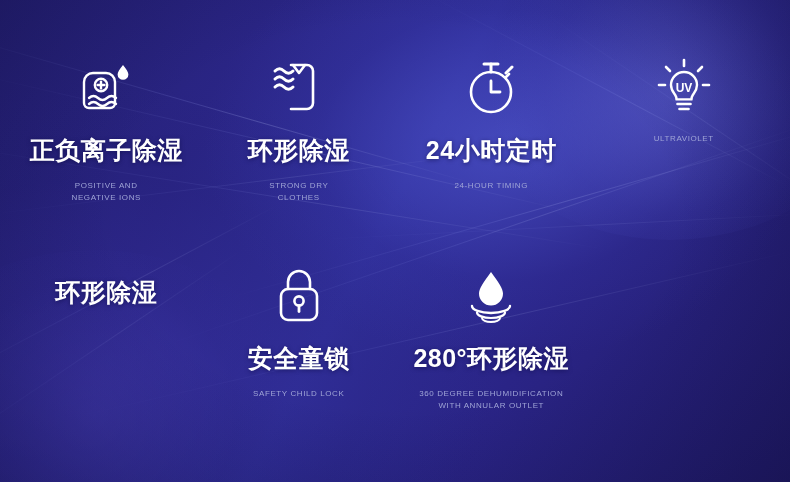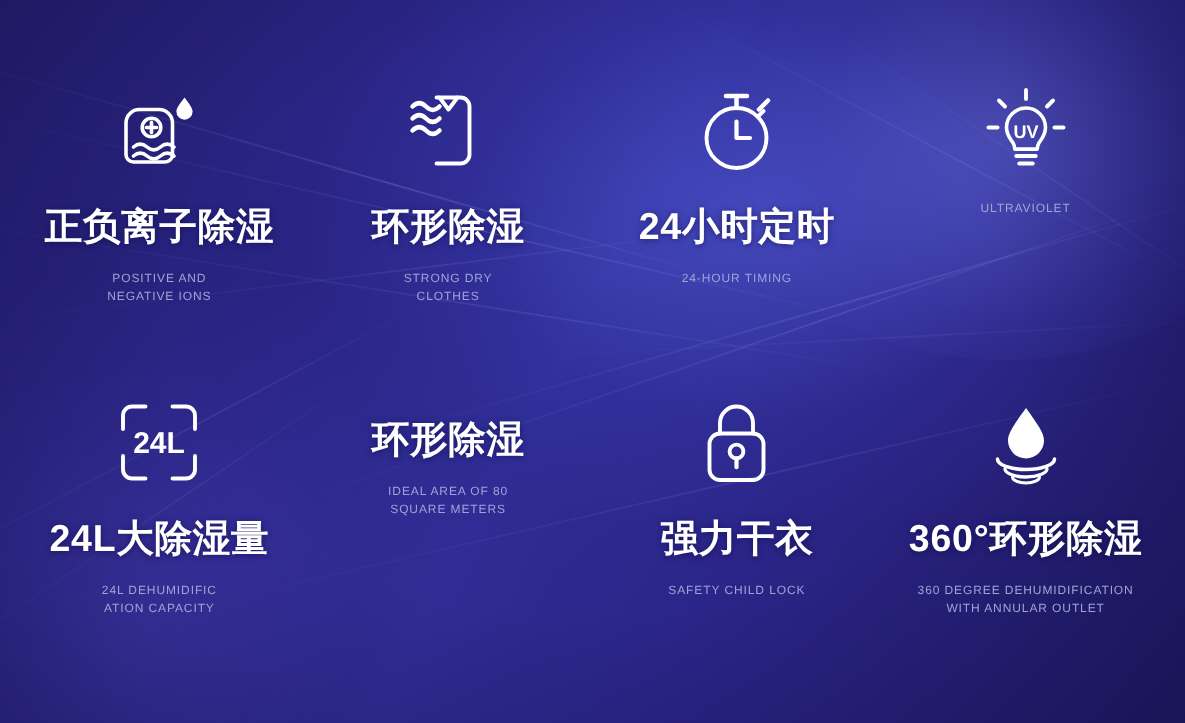--- a/index.html
+++ b/index.html
@@ -205,62 +205,46 @@
           <line x1="13" y1="11" x2="17" y2="15" stroke-width="2.6"></line>
           <line x1="49" y1="11" x2="45" y2="15" stroke-width="2.6"></line>
           <line x1="6" y1="29" x2="12" y2="29" stroke-width="2.6"></line>
           <line x1="56" y1="29" x2="50" y2="29" stroke-width="2.6"></line>
           <text class="tuv" x="31" y="36" text-anchor="middle" stroke="none">UV</text>
         </svg>
       </div>
       <div class="subtitle">ULTRAVIOLET</div>
     </div>
 
-    <div class="cell">
-      <div class="icon-wrap">
-        <svg class="ic" width="58" height="58" viewBox="0 0 58 58" fill="none" stroke="#ffffff" stroke-width="2.6" stroke-linecap="round" stroke-linejoin="round">
-          <path d="M20 5 h-9 a6 6 0 0 0 -6 6 v9"></path>
-          <path d="M38 5 h9 a6 6 0 0 1 6 6 v9"></path>
-          <path d="M20 53 h-9 a6 6 0 0 1 -6 -6 v-9"></path>
-          <path d="M38 53 h9 a6 6 0 0 0 6 -6 v-9"></path>
-          <text class="t24" x="29" y="36" text-anchor="middle" stroke="none">24L</text>
-        </svg>
-      </div>
-      <div class="title">24L大除湿量</div>
-      <div class="subtitle" style="white-space:pre-line;">24L DEHUMIDIFIC
-ATION CAPACITY</div>
-    </div>
 
     <div class="cell">
       <div class="title">环形除湿</div>
-      <div class="subtitle" style="white-space:pre-line;">IDEAL AREA OF 80
-SQUARE METERS</div>
     </div>
 
     <div class="cell">
       <div class="icon-wrap">
         <svg class="ic" width="56" height="60" viewBox="0 0 56 60" fill="none" stroke="#ffffff" stroke-width="2.6" stroke-linecap="round" stroke-linejoin="round">
           <path d="M17 24 v-7 a11 11 0 0 1 22 0 v7"></path>
           <rect x="10" y="24" width="36" height="31" rx="7"></rect>
           <circle cx="28" cy="36" r="4.6"></circle>
           <line x1="28" y1="40.6" x2="28" y2="46.5" stroke-width="2.8"></line>
         </svg>
       </div>
-      <div class="title">强力干衣</div>
+      <div class="title">安全童锁</div>
       <div class="subtitle">SAFETY CHILD LOCK</div>
     </div>
 
     <div class="cell">
       <div class="icon-wrap">
         <svg class="ic" width="58" height="58" viewBox="0 0 58 58" fill="none" stroke="#ffffff" stroke-width="2.2" stroke-linecap="round" stroke-linejoin="round">
           <path d="M29 6 c7.5 10.5 12 16.5 12 21.6 a12 12 0 0 1 -24 0 c0 -5.1 4.5 -11.1 12 -21.6 z" fill="#ffffff" stroke="none"></path>
           <path d="M10 40 a19 7 0 0 0 38 0" stroke-width="2.4"></path>
           <path d="M15 46.5 a14 5.5 0 0 0 28 0" stroke-width="2.2"></path>
           <path d="M20 52 a9 4 0 0 0 18 0" stroke-width="2"></path>
         </svg>
       </div>
-      <div class="title">360°环形除湿</div>
+      <div class="title">280°环形除湿</div>
       <div class="subtitle" style="max-width:185px; white-space:pre-line;">360 DEGREE DEHUMIDIFICATION
 WITH ANNULAR OUTLET</div>
     </div>
 
   </div>
 </div>
 
 </body></html>

